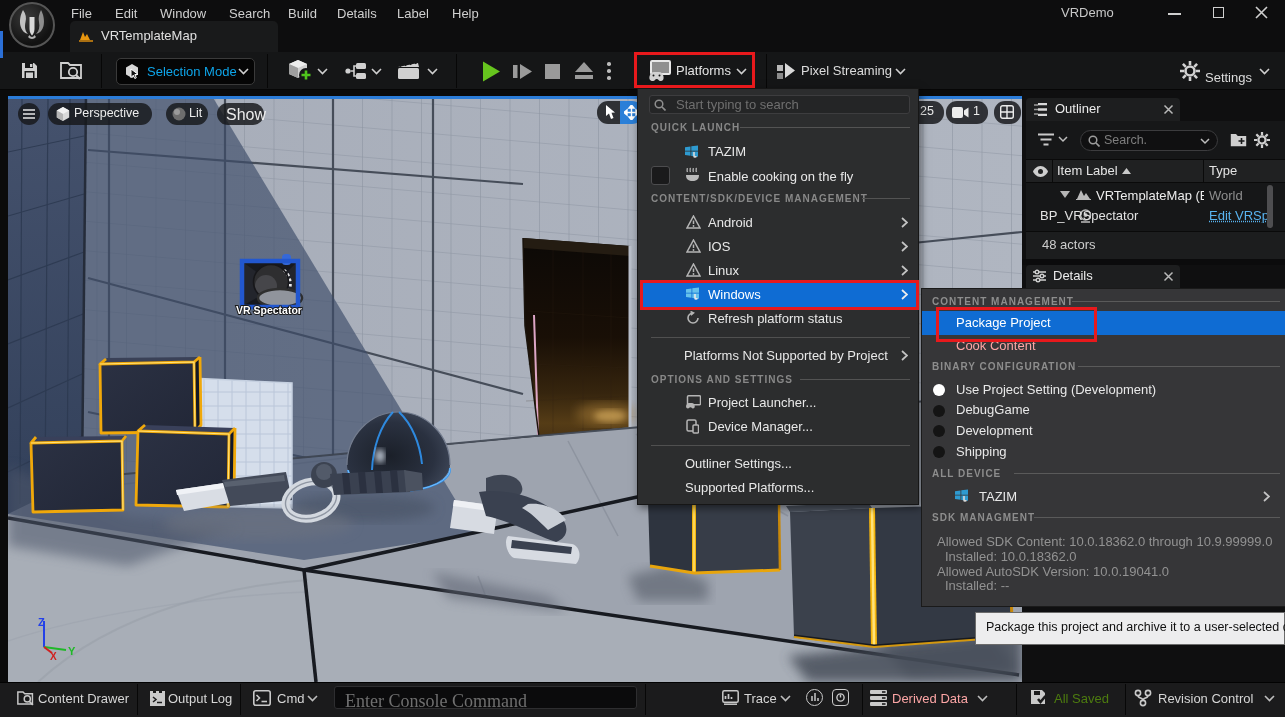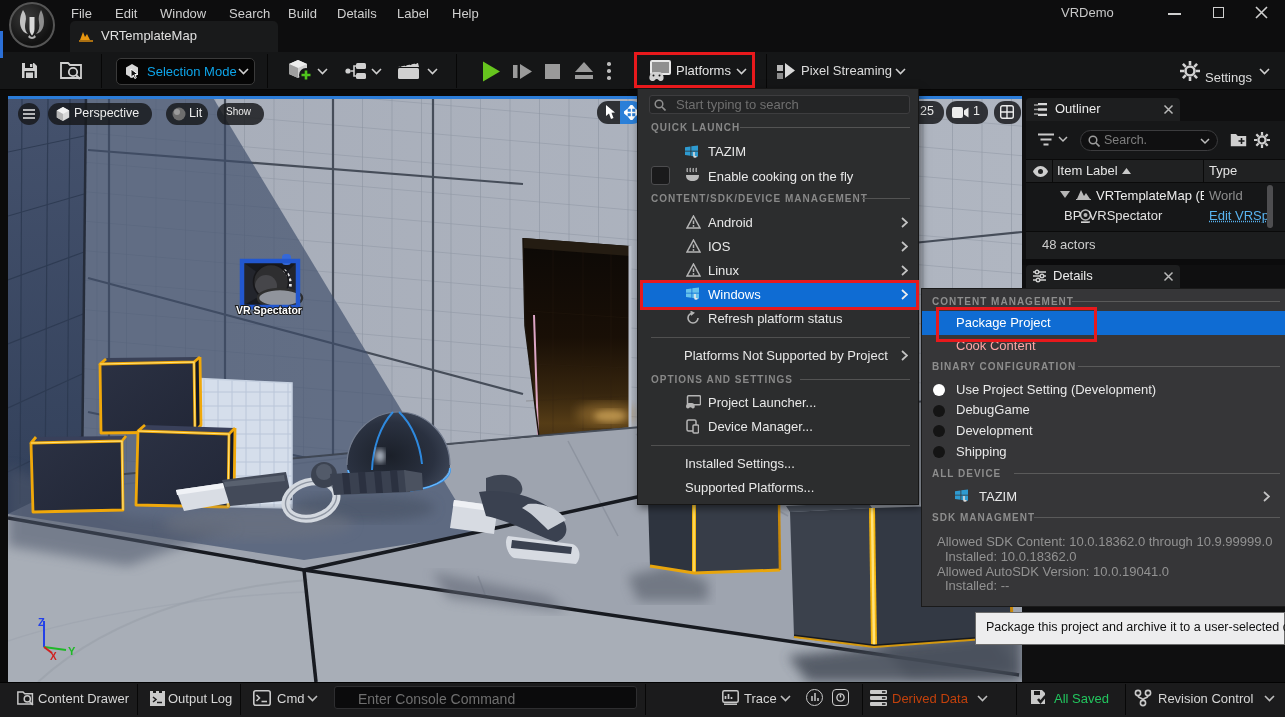--- a/index.html
+++ b/index.html
@@ -436,21 +436,21 @@
         <path d="M7 7 V14 L0.8 10.5 V3.5 Z" fill="#b5b5b5"></path>
       </svg>
 <div class="abs txt" style="left:66px;top:10px;font-size:12.5px;color:#ececec">Perspective</div>
 <div class="abs" style="left:158px;top:7px;width:42px;height:22px;border-radius:11px;background:rgba(22,23,26,0.82)"></div>
 <svg class="abs" style="left:164px;top:11px" width="14" height="14">
         <circle cx="7" cy="7" r="6.5" fill="#6e6e6e"></circle>
         <circle cx="5" cy="5" r="3" fill="#9a9a9a"></circle>
       </svg>
 <div class="abs txt" style="left:181px;top:10px;font-size:12.5px;color:#ececec">Lit</div>
 <div class="abs" style="left:209px;top:7px;width:47px;height:22px;border-radius:11px;background:rgba(22,23,26,0.82)"></div>
-<div class="abs txt" style="left:218px;top:10px;font-size:10px;color:#ececec">Show</div>
+<div class="abs txt" style="left:218px;top:10px;font-size:16px;color:#ececec">Show</div>
 
 <div class="abs" style="left:589px;top:5px;width:23px;height:23px;border-radius:11px 0 0 11px;background:rgba(30,31,34,0.88)"></div>
 <svg class="abs" style="left:597px;top:9px" width="11" height="15" viewBox="0 0 11 15">
         <path d="M1 0 L1 11 L4 8.5 L6 14 L8.5 13 L6.5 7.8 L10 7.5 Z" fill="#fff"></path>
       </svg>
 <div class="abs" style="left:612px;top:5px;width:23px;height:23px;border-radius:0 11px 11px 0;background:#2a7fd8"></div>
 <svg class="abs" style="left:616px;top:9px" width="15" height="15" viewBox="0 0 15 15">
         <path d="M7.5 0 L10 3 H5 Z M7.5 15 L5 12 H10 Z M0 7.5 L3 5 V10 Z M15 7.5 L12 10 V5 Z M7.5 2 V13 M2 7.5 H13" stroke="#fff" stroke-width="1.4" fill="#fff"></path>
       </svg>
 
@@ -531,21 +531,21 @@
         <path d="M0 11.5 H15" stroke="#b9b9b9" stroke-width="1"></path>
       </svg>
  <div class="abs txt" style="left:1096px;top:188px;color:#ececec;width:108px;overflow:hidden">VRTemplateMap (E</div>
  <div class="abs txt" style="left:1209px;top:188px;color:#8e8e8e">World</div>
 
  <svg class="abs" style="left:1078px;top:209px" width="15" height="14" viewBox="0 0 15 14">
         <circle cx="7.5" cy="6" r="5" fill="none" stroke="#b5b5b5" stroke-width="1.6"></circle>
         <circle cx="7.5" cy="6" r="2" fill="#b5b5b5"></circle>
         <path d="M3 13 H12" stroke="#b5b5b5" stroke-width="1.6"></path>
       </svg>
- <div class="abs txt" style="left:1064px;top:208px;color:#e2e2e2">BP_VRSpectator</div>
+ <div class="abs txt" style="left:1040px;top:208px;color:#e2e2e2">BP_VRSpectator</div>
  <div class="abs txt" style="left:1209px;top:208px;color:#59b4f0;text-decoration:underline dotted">Edit VRS<span style="letter-spacing:-2px">p</span></div>
  <div class="abs" style="left:1267px;top:185px;width:6px;height:43px;background:#4e4e50;border-radius:3px"></div>
 
  <div class="abs" style="left:1026px;top:231px;width:259px;height:28px;background:#1c1d1e;border-top:1px solid #0a0a0a"></div>
  <div class="abs txt" style="left:1042px;top:237px;color:#cdcdcd">48 actors</div>
 
  <div class="abs" style="left:1022px;top:259px;width:263px;height:6px;background:#0b0b0c"></div>
  <div class="abs" style="left:1026px;top:265px;width:154px;height:23px;background:#1d1e1f;border-radius:4px 4px 0 0"></div>
  <svg class="abs" style="left:1032px;top:269px" width="15" height="14" viewBox="0 0 15 14">
         <path d="M1 3 H14 M1 7 H14 M1 11 H14" stroke="#cfcfcf" stroke-width="1.6"></path>
@@ -578,21 +578,21 @@
  <svg class="abs" style="left:253px;top:690px" width="18" height="16" viewBox="0 0 18 16">
         <rect x="0.8" y="0.8" width="16.4" height="14.4" rx="2" fill="none" stroke="#c9c9c9" stroke-width="1.6"></rect>
         <path d="M3.5 5 L6.5 8 L3.5 11" stroke="#c9c9c9" stroke-width="1.6" fill="none"></path>
         <path d="M8.5 11.5 H14" stroke="#c9c9c9" stroke-width="1.6"></path>
       </svg>
  <div class="abs txt" style="left:277px;top:691px;color:#d6d6d6">Cmd</div>
  <svg class="abs" style="left:307px;top:695px" width="11" height="7">
         <path d="M1 1 L5.5 5.5 L10 1" stroke="#bdbdbd" stroke-width="1.6" fill="none"></path>
       </svg>
  <div class="abs" style="left:334px;top:686px;width:303px;height:23px;background:#0b0b0c;border:1px solid #2e2e30;border-radius:3px"></div>
- <div class="abs" style="left:358px;top:691px;font-family:Liberation Sans, sans-serif;font-size:14px;color:#6f6f6f;white-space:nowrap">Enter Console Command</div>
+ <div class="abs" style="left:345px;top:691px;font-family:Liberation Serif, serif;font-size:18px;color:#6f6f6f;white-space:nowrap">Enter Console Command</div>
  <div class="abs sep" style="left:645px;top:684px;height:31px"></div>
 
  <svg class="abs" style="left:722px;top:690px" width="17" height="15" viewBox="0 0 17 15">
         <rect x="0.8" y="0.8" width="15.4" height="11.4" rx="1.5" fill="none" stroke="#c9c9c9" stroke-width="1.5"></rect>
         <path d="M3.5 9 V6 M6.5 9 V4 M9.5 9 V7" stroke="#c9c9c9" stroke-width="1.7"></path>
         <path d="M2 14.2 H15" stroke="#c9c9c9" stroke-width="1.5"></path>
       </svg>
  <div class="abs txt" style="left:744px;top:691px;color:#d6d6d6">Trace</div>
  <svg class="abs" style="left:780px;top:695px" width="11" height="7">
         <path d="M1 1 L5.5 5.5 L10 1" stroke="#bdbdbd" stroke-width="1.6" fill="none"></path>
@@ -612,32 +612,32 @@
           <rect x="0" y="0" width="17" height="4" rx="1"></rect>
           <rect x="0" y="6" width="17" height="4" rx="1"></rect>
           <rect x="0" y="12" width="17" height="4" rx="1"></rect>
         </g>
         <g fill="#1b1b1c">
           <rect x="12" y="1.2" width="3.5" height="1.6"></rect>
           <rect x="12" y="7.2" width="3.5" height="1.6"></rect>
           <rect x="12" y="13.2" width="3.5" height="1.6"></rect>
         </g>
       </svg>
- <div class="abs txt" style="left:892px;top:691px;color:#c2410c">Derived Data</div>
+ <div class="abs txt" style="left:892px;top:691px;color:#fca5a5">Derived Data</div>
  <svg class="abs" style="left:977px;top:695px" width="11" height="7">
         <path d="M1 1 L5.5 5.5 L10 1" stroke="#bdbdbd" stroke-width="1.6" fill="none"></path>
       </svg>
  <div class="abs sep" style="left:1016px;top:684px;height:31px"></div>
  <svg class="abs" style="left:1030px;top:689px" width="18" height="18" viewBox="0 0 18 18">
         <path d="M1 1 H12 L15 4 V15 H1 Z" fill="#c9c9c9"></path>
         <rect x="4" y="2" width="6" height="4" fill="#1b1b1c"></rect>
         <path d="M8 10 L10.5 13 L15.5 7" stroke="#1b1b1c" stroke-width="2.6" fill="none"></path>
         <path d="M8 10 L10.5 13 L15.5 7" stroke="#c9c9c9" stroke-width="0" fill="none"></path>
       </svg>
- <div class="abs txt" style="left:1054px;top:691px;color:#22c55e">All Saved</div>
+ <div class="abs txt" style="left:1054px;top:691px;color:#4d7c0f">All Saved</div>
  <div class="abs sep" style="left:1125px;top:684px;height:31px"></div>
  <svg class="abs" style="left:1134px;top:689px" width="18" height="18" viewBox="0 0 18 18">
         <circle cx="4" cy="4" r="2.6" fill="none" stroke="#c9c9c9" stroke-width="1.6"></circle>
         <circle cx="14" cy="4" r="2.6" fill="none" stroke="#c9c9c9" stroke-width="1.6"></circle>
         <circle cx="9" cy="14" r="2.6" fill="none" stroke="#c9c9c9" stroke-width="1.6"></circle>
         <path d="M4 6.5 C4 10 9 8 9 11.5 M14 6.5 C14 10 9 8 9 11.5" fill="none" stroke="#c9c9c9" stroke-width="1.6"></path>
       </svg>
  <div class="abs txt" style="left:1158px;top:691px;color:#d6d6d6">Revision Control</div>
  <svg class="abs" style="left:1264px;top:695px" width="11" height="7">
         <path d="M1 1 L5.5 5.5 L10 1" stroke="#bdbdbd" stroke-width="1.6" fill="none"></path>
@@ -734,21 +734,21 @@
         <rect x="2.5" y="0.8" width="13" height="9" rx="1" fill="none" stroke="#b5b5b5" stroke-width="1.5"></rect>
         <path d="M3 13.5 C1.5 13.5 0.8 12.3 1.1 10.8 C1.4 9.3 2.3 8 3.8 8 H7 C8.5 8 9.4 9.3 9.7 10.8 C10 12.3 9.3 13.5 7.9 13.5 C6.7 13.5 6.7 12.3 5.45 12.3 C4.2 12.3 4.2 13.5 3 13.5 Z" fill="#b5b5b5"></path>
       </svg>
  <div class="abs txt" style="left:708px;top:395px;color:#e8e8e8">Project Launcher...</div>
  <svg class="abs" style="left:686px;top:419px" width="13" height="15" viewBox="0 0 13 15">
         <rect x="1" y="1" width="9" height="11" rx="1.5" fill="none" stroke="#b5b5b5" stroke-width="1.5"></rect>
         <rect x="7" y="6" width="5.5" height="8" rx="1" fill="#2c2d2e" stroke="#b5b5b5" stroke-width="1.5"></rect>
       </svg>
  <div class="abs txt" style="left:708px;top:419px;color:#e8e8e8">Device Manager...</div>
  <div class="abs" style="left:651px;top:445px;width:259px;height:1px;background:#505050"></div>
- <div class="abs txt" style="left:685px;top:456px;color:#e8e8e8">Installed Settings...</div>
+ <div class="abs txt" style="left:685px;top:456px;color:#e8e8e8">Outliner Settings...</div>
  <div class="abs txt" style="left:685px;top:480px;color:#e8e8e8">Supported Platforms...</div>
 </div>
 
 <div id="submenu">
  <div class="abs" style="left:921px;top:288px;width:364px;height:319px;background:#363638;border:1px solid #1a1a1a;border-right:none"></div>
  <div class="abs" style="left:932px;top:296px;font-size:10px;font-weight:bold;letter-spacing:1px;color:#8d8d8d;white-space:nowrap">CONTENT MANAGEMENT</div>
  <div class="abs" style="left:1072px;top:301px;width:208px;height:1px;background:#5a5a5a"></div>
 
  <div class="abs" style="left:922px;top:311px;width:363px;height:24px;background:#0f6cd3"></div>
  <div class="abs txt" style="left:956px;top:315px;color:#fff">Package Project</div>

